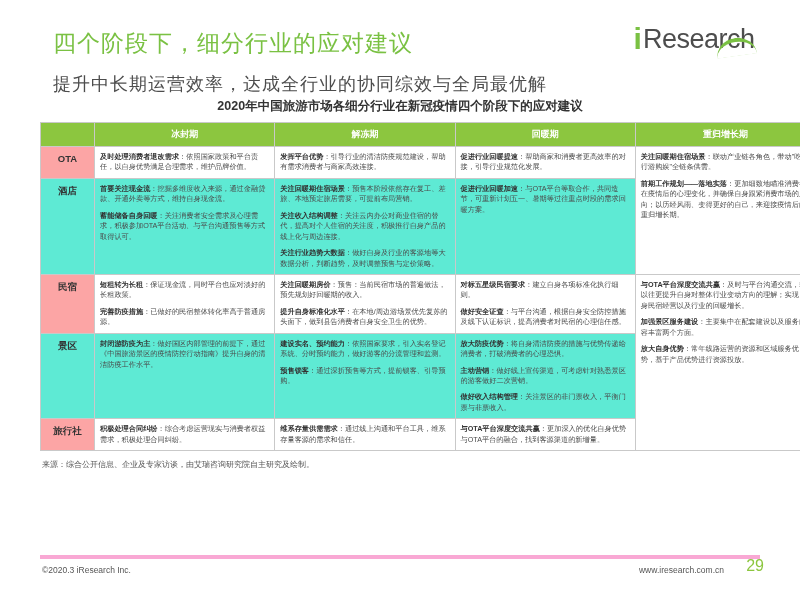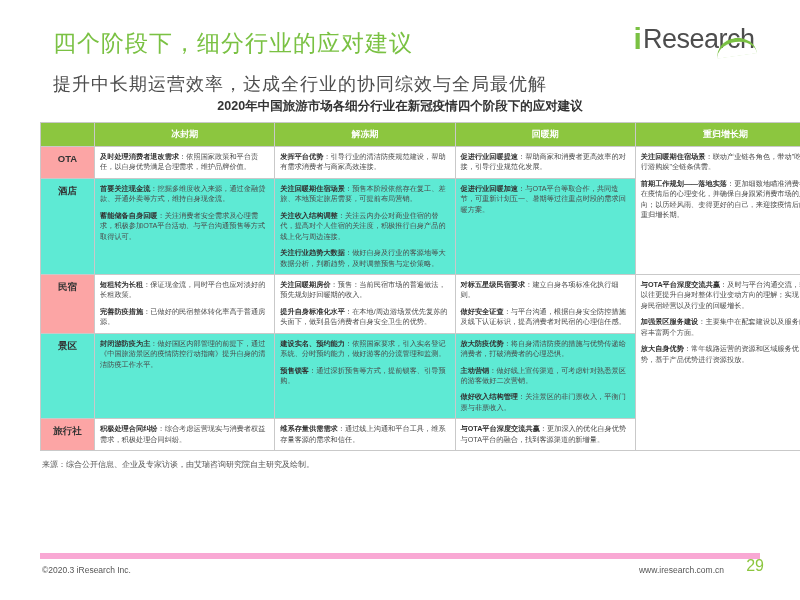--- a/index.html
+++ b/index.html
@@ -170,21 +170,21 @@
     font-size: 8px;
     color: #555555;
     padding-left: 2px;
   }
   .footer {
     position: absolute;
     left: 40px;
     right: 40px;
     bottom: 14px;
     height: 22px;
-    border-top: 6px solid #f9a8d4;
+    border-top: 4px solid #f9a8d4;
     padding-top: 5px;
   }
   .footer-left {
     position: absolute;
     left: 2px;
     top: 6px;
     font-size: 8.5px;
     color: #555555;
   }
   .footer-right {

